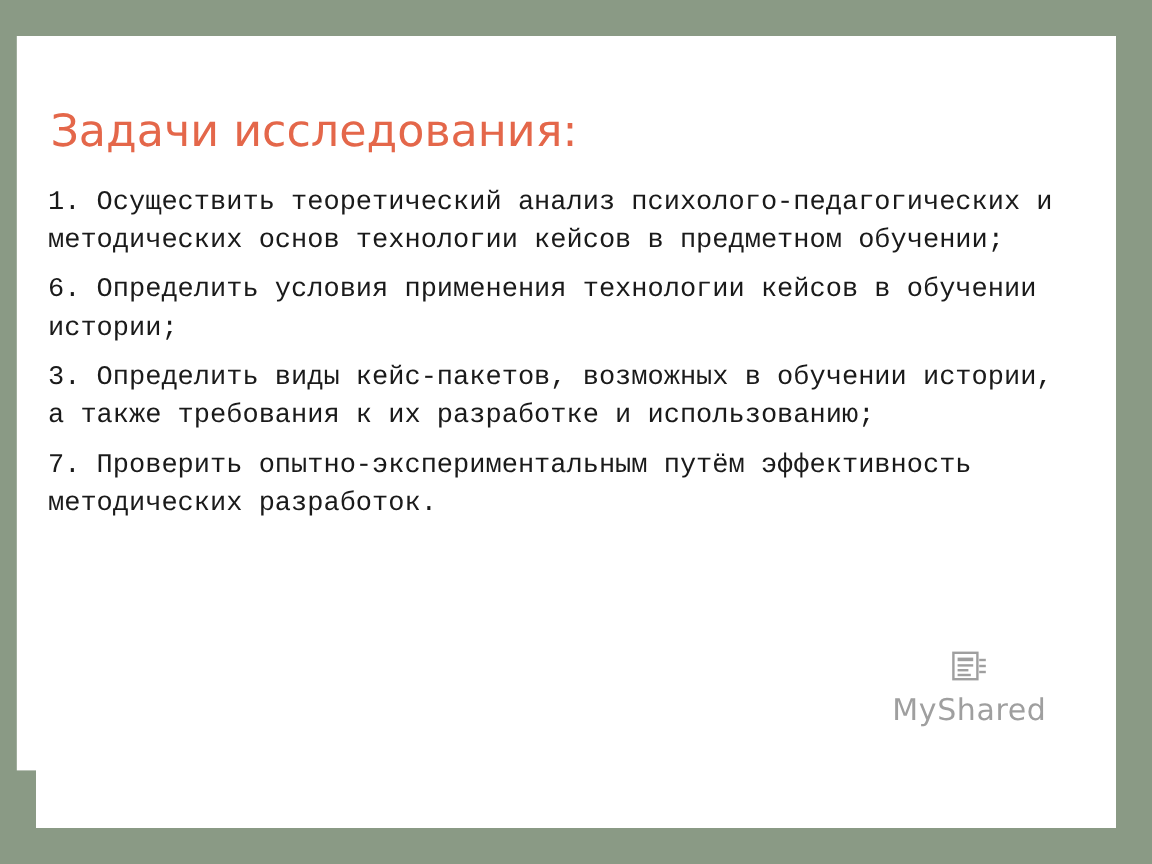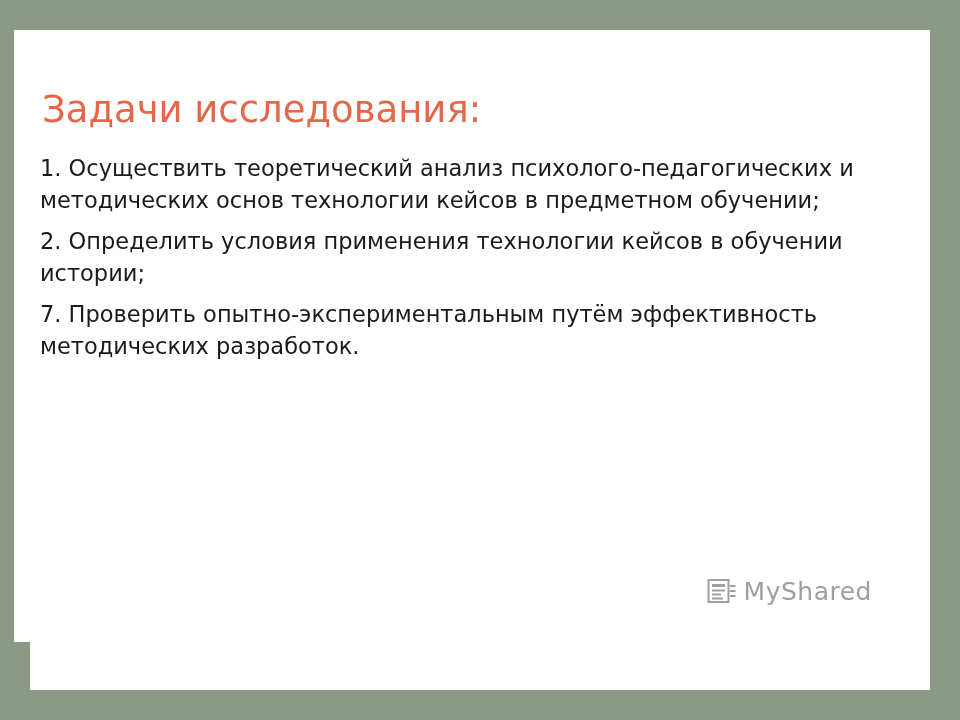--- a/index.html
+++ b/index.html
@@ -64,39 +64,41 @@
     color: #e4674a;
     letter-spacing: 0px;
     line-height: 1.1;
     white-space: nowrap;
   }
   .body-list {
     position: absolute;
     left: 26px;
     top: 123px;
     width: 850px;
+    font-family: Liberation Mono, monospace;
   }
   .para {
     color: #1a1a1a;
     font-size: 22.5px;
     line-height: 1.42;
     margin: 0 0 9px 0;
     text-align: left;
   }
   .para:last-child { margin-bottom: 0; }
 
   
   .watermark {
     position: absolute;
     right: 42px;
     bottom: 36px;
     display: flex;
     align-items: center;
     gap: 7px;
     opacity: 0.95;
+    flex-direction: column;
   }
   .wm-logo {
     width: 30px;
     height: 30px;
     position: relative;
   }
   .wm-text {
     font-size: 25px;
     color: #9a9a9a;
     font-family: "DejaVu Sans", sans-serif;
@@ -110,21 +112,22 @@
   <div class="frame-top"></div>
   <div class="frame-bottom"></div>
   <div class="frame-left"></div>
   <div class="frame-right"></div>
 
   <div class="inner">
     <div class="title">Задачи исследования:</div>
 
     <div class="body-list">
       <p class="para">1. Осуществить теоретический анализ психолого-педагогических и методических  основ технологии кейсов  в предметном обучении;</p>
-      <p class="para">2.  Определить условия применения технологии кейсов в обучении истории;</p>
+      <p class="para">6.  Определить условия применения технологии кейсов в обучении истории;</p>
+      <p class="para">3.  Определить виды кейс-пакетов, возможных в обучении истории, а также   требования к их разработке и использованию;</p>
       <p class="para">7. Проверить опытно-экспериментальным путём эффективность методических разработок.</p>
     </div>
 
     <div class="watermark">
       <span class="wm-logo">
         <svg width="30" height="30" viewBox="0 0 30 30" aria-hidden="true">
           <rect x="1.5" y="4" width="20" height="22" fill="none" stroke="#9a9a9a" stroke-width="2"></rect>
           <rect x="5" y="8" width="13" height="3" fill="#9a9a9a"></rect>
           <rect x="5" y="13.5" width="13" height="2" fill="#9a9a9a"></rect>
           <rect x="5" y="17.5" width="9" height="2" fill="#9a9a9a"></rect>

